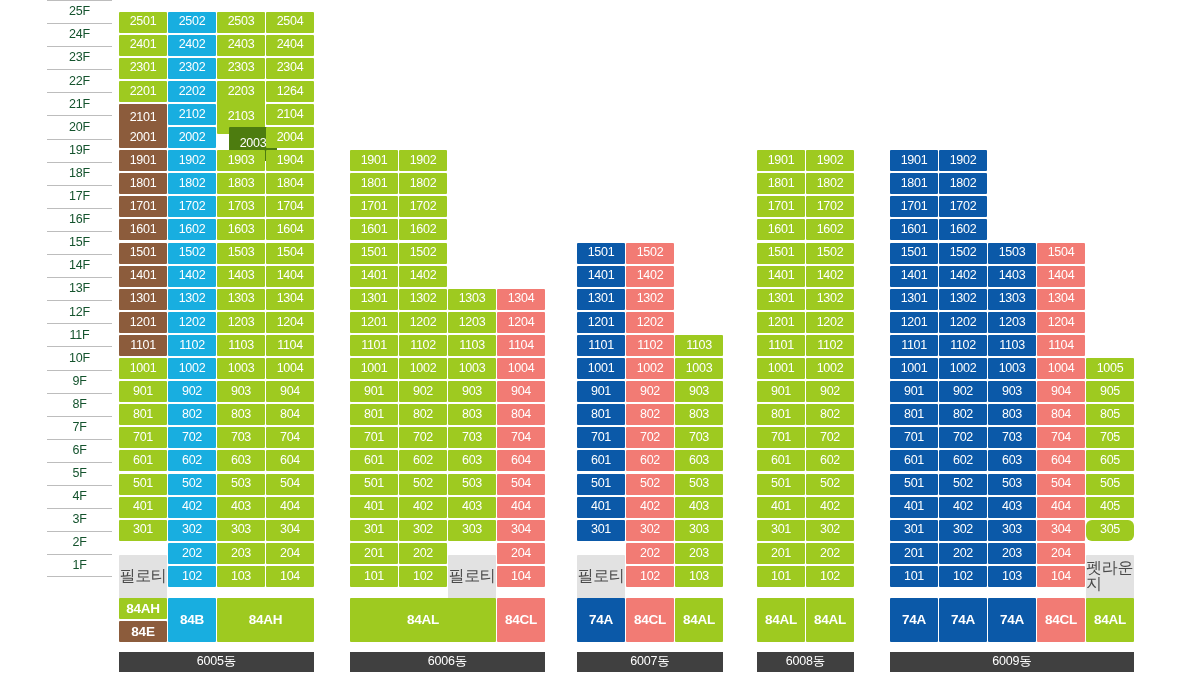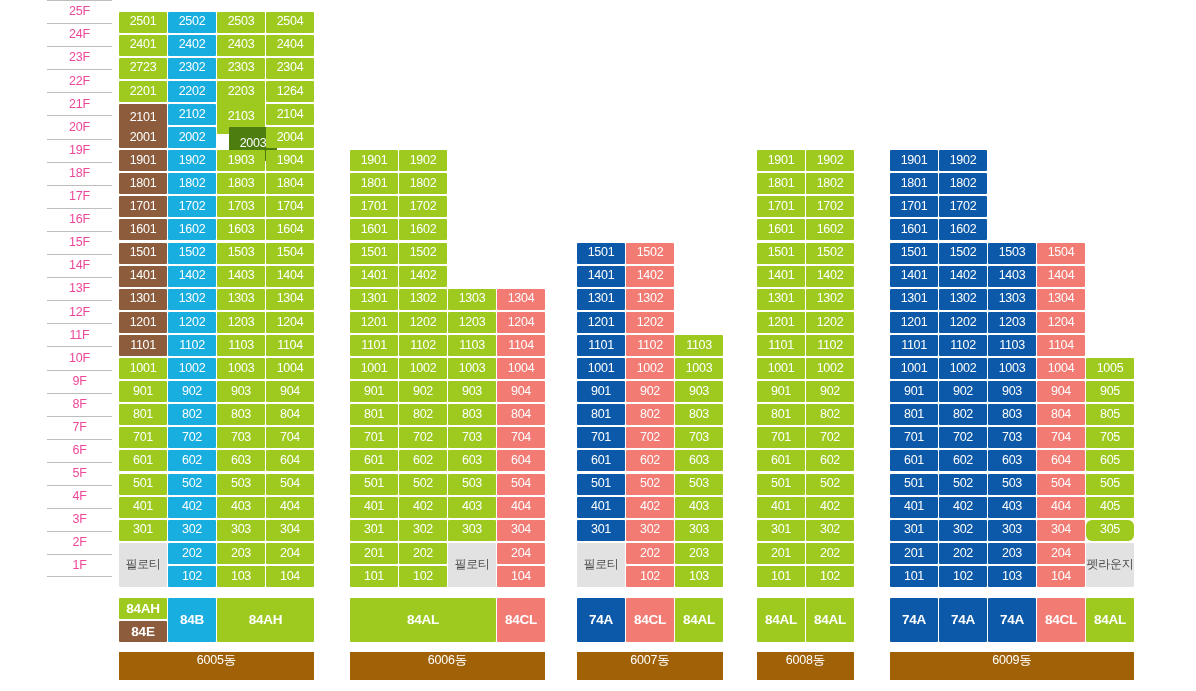--- a/index.html
+++ b/index.html
@@ -29,21 +29,21 @@
     height: 23.1px;
     width: 65px;
     border-top: 1.5px solid #bdbdbd;
     display: flex;
     align-items: center;
     justify-content: center;
   }
   .floor-row:last-child { border-bottom: 1.5px solid #bdbdbd; }
   .floor-label {
     font-size: 12.5px;
-    color: #ec4899;
+    color: #14532d;
     letter-spacing: -0.2px;
     line-height: 1;
     padding-bottom: 1px;
   }
 
   
   .building { position: absolute; top: 0; }
   .grid {
     position: relative;
   }
@@ -54,21 +54,22 @@
     color: #ffffff;
     font-size: 12.5px;
     letter-spacing: -0.3px;
     display: flex;
     align-items: center;
     justify-content: center;
     line-height: 1;
   }
   .cell.piloti {
     color: #4a4a4a;
-    font-size: 12px;
+    font-size: 16px;
+    margin-top: 12px;
   }
   .cell span { display: block; padding-bottom: 1px; }
 
   
   .types { position: absolute; }
   .type-box {
     position: absolute;
     border-radius: 1px;
     color: #ffffff;
     font-size: 13.5px;
@@ -76,27 +77,27 @@
     letter-spacing: -0.2px;
     display: flex;
     align-items: center;
     justify-content: center;
   }
   .type-box span { display: block; padding-bottom: 1px; }
 
   
   .name-bar {
     position: absolute;
-    height: 28px;
-    background: #a16207;
+    height: 20px;
+    background: #404040;
     color: #ffffff;
     font-size: 12.5px;
     letter-spacing: -0.2px;
     display: flex;
-    align-items: flex-start;
+    align-items: center;
     justify-content: center;
   }
   .name-bar span { display: block; padding-bottom: 1px; }
 </style>
 </head>
 <body>
 
 <div id="stage">
 
   <div id="floor-axis">
@@ -180,21 +181,21 @@
   <div id="buildings-layer">
       <div class="building" style="left: 119px;">
         <div class="grid">
           <div class="cell" style="left: 0px; width: 48px; top: 11.5px; height: 21px; background: rgb(158, 202, 32);">
             <span>2501</span>
           </div>
           <div class="cell" style="left: 0px; width: 48px; top: 34.6px; height: 21px; background: rgb(158, 202, 32);">
             <span>2401</span>
           </div>
           <div class="cell" style="left: 0px; width: 48px; top: 57.7px; height: 21px; background: rgb(158, 202, 32);">
-            <span>2723</span>
+            <span>2301</span>
           </div>
           <div class="cell" style="left: 0px; width: 48px; top: 80.8px; height: 21px; background: rgb(158, 202, 32);">
             <span>2201</span>
           </div>
           <div class="cell" style="left: 0px; width: 48px; top: 103.9px; height: 28px; background: rgb(140, 92, 60);">
             <span>2101</span>
           </div>
           <div class="cell" style="left: 0px; width: 48px; top: 127px; height: 21px; background: rgb(140, 92, 60);">
             <span>2001</span>
           </div>

